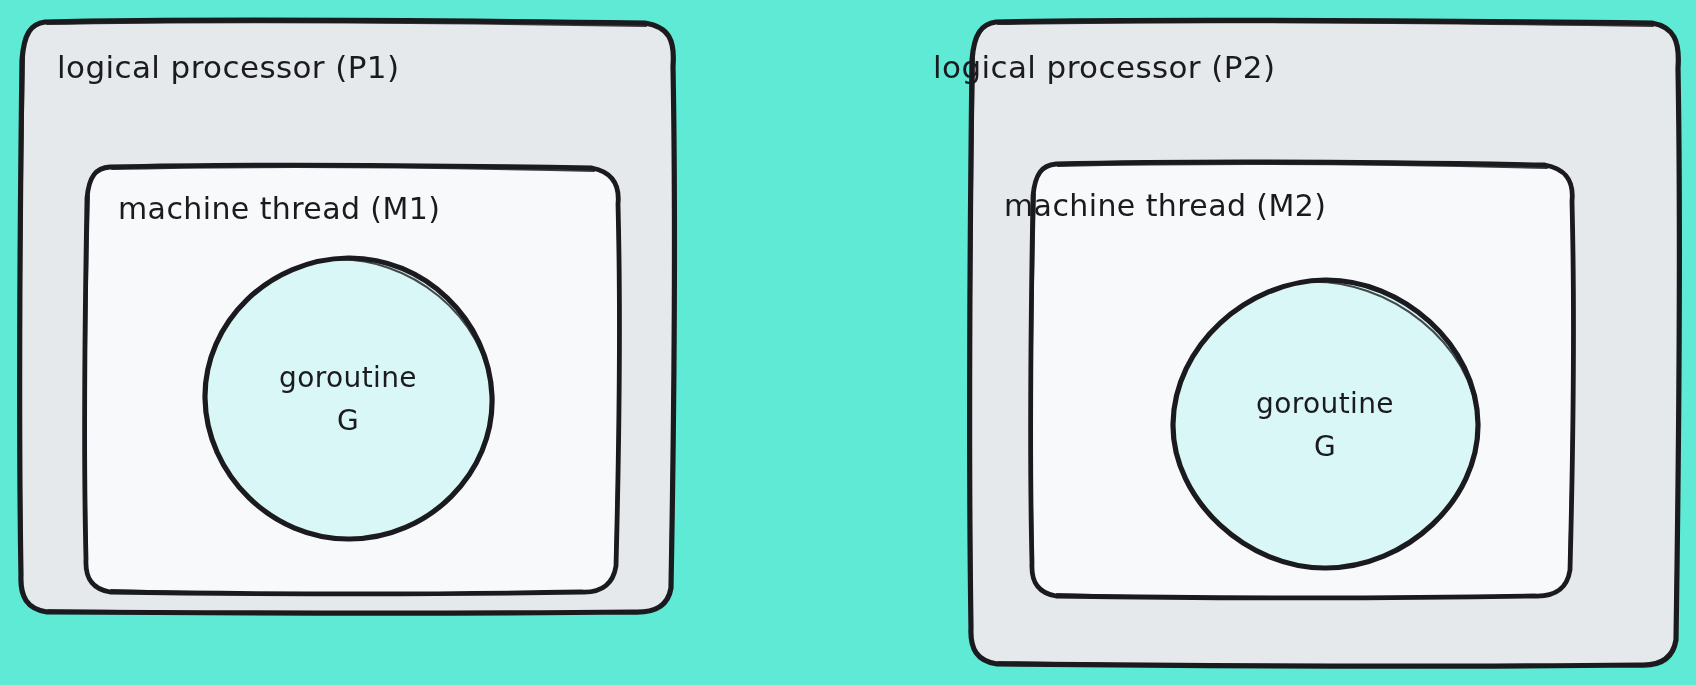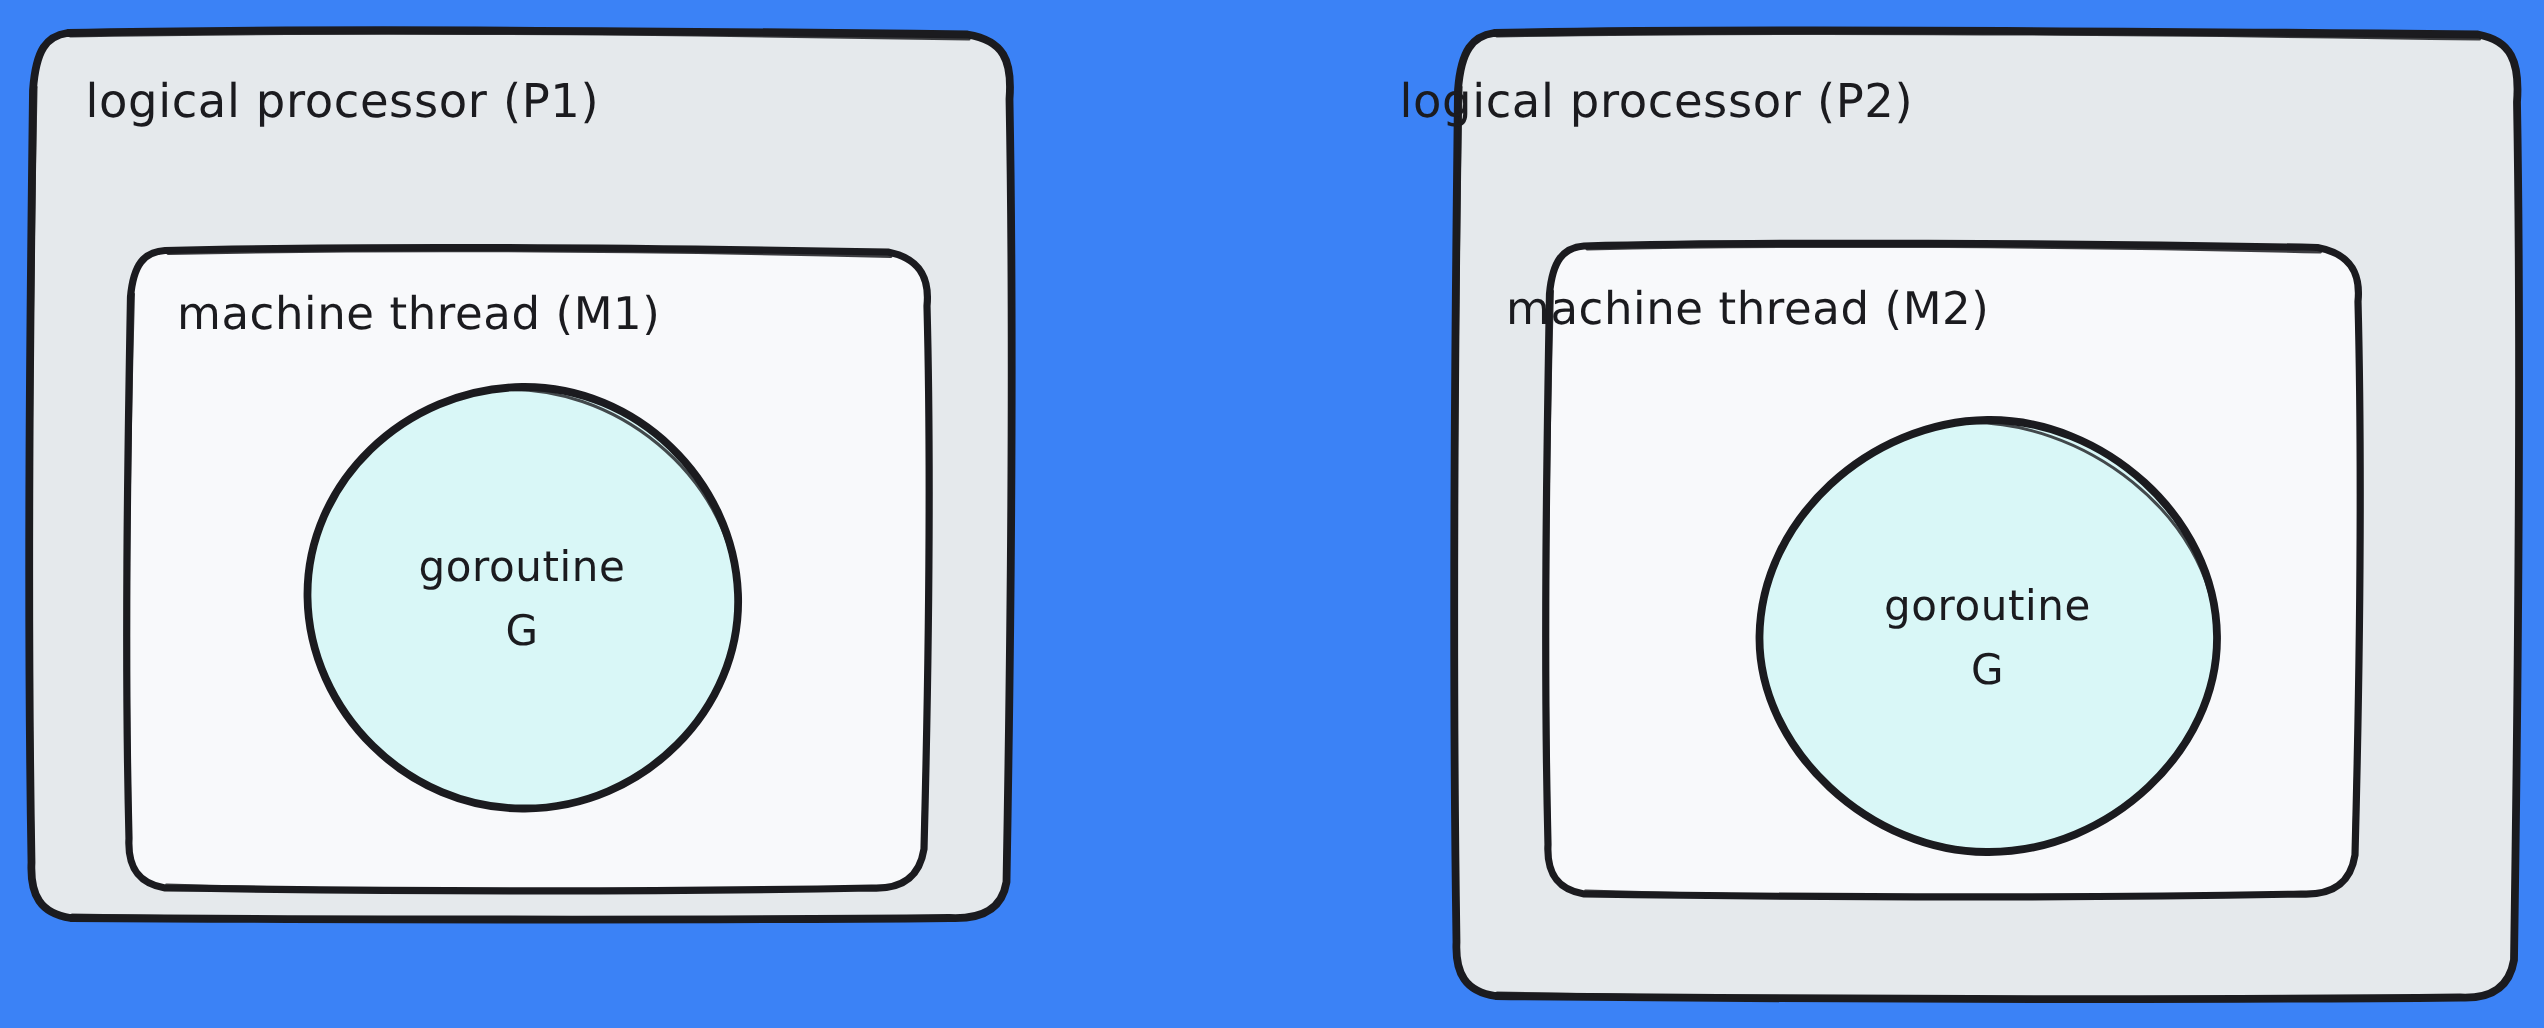--- a/index.html
+++ b/index.html
@@ -10,21 +10,21 @@
   body {
     width: 1696px;
     height: 685px;
     font-family: "DejaVu Sans", sans-serif;
     overflow: hidden;
   }
   #diagram-root {
     position: relative;
     width: 1696px;
     height: 685px;
-    background: #3b82f6;
+    background: #5eead4;
   }
   svg.sketch {
     position: absolute;
     top: 0;
     left: 0;
     width: 1696px;
     height: 685px;
   }
   .hand-text {
     font-family: "DejaVu Sans", sans-serif;

